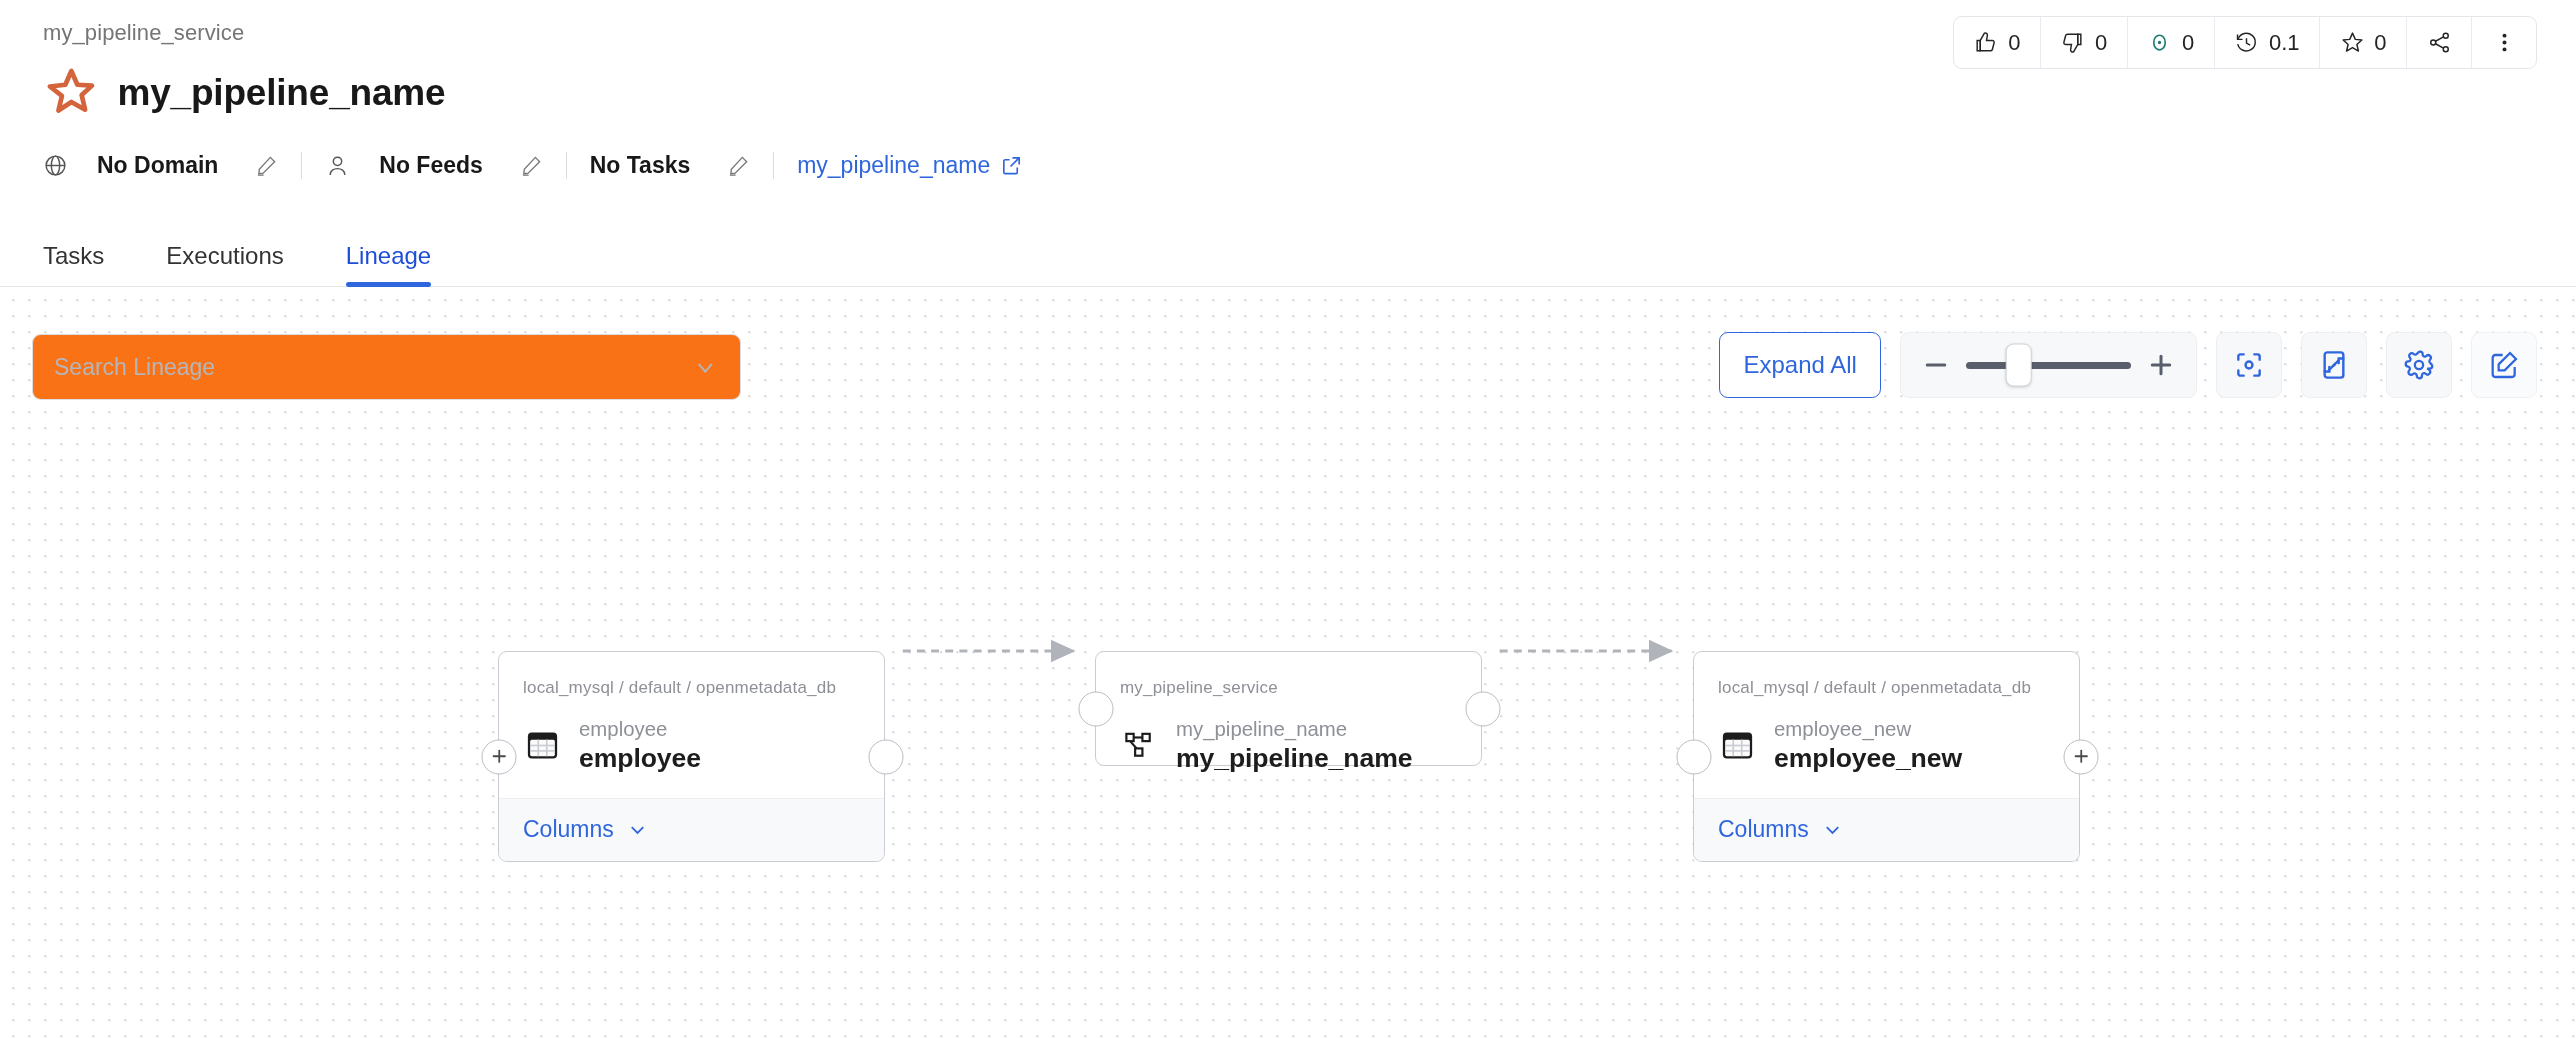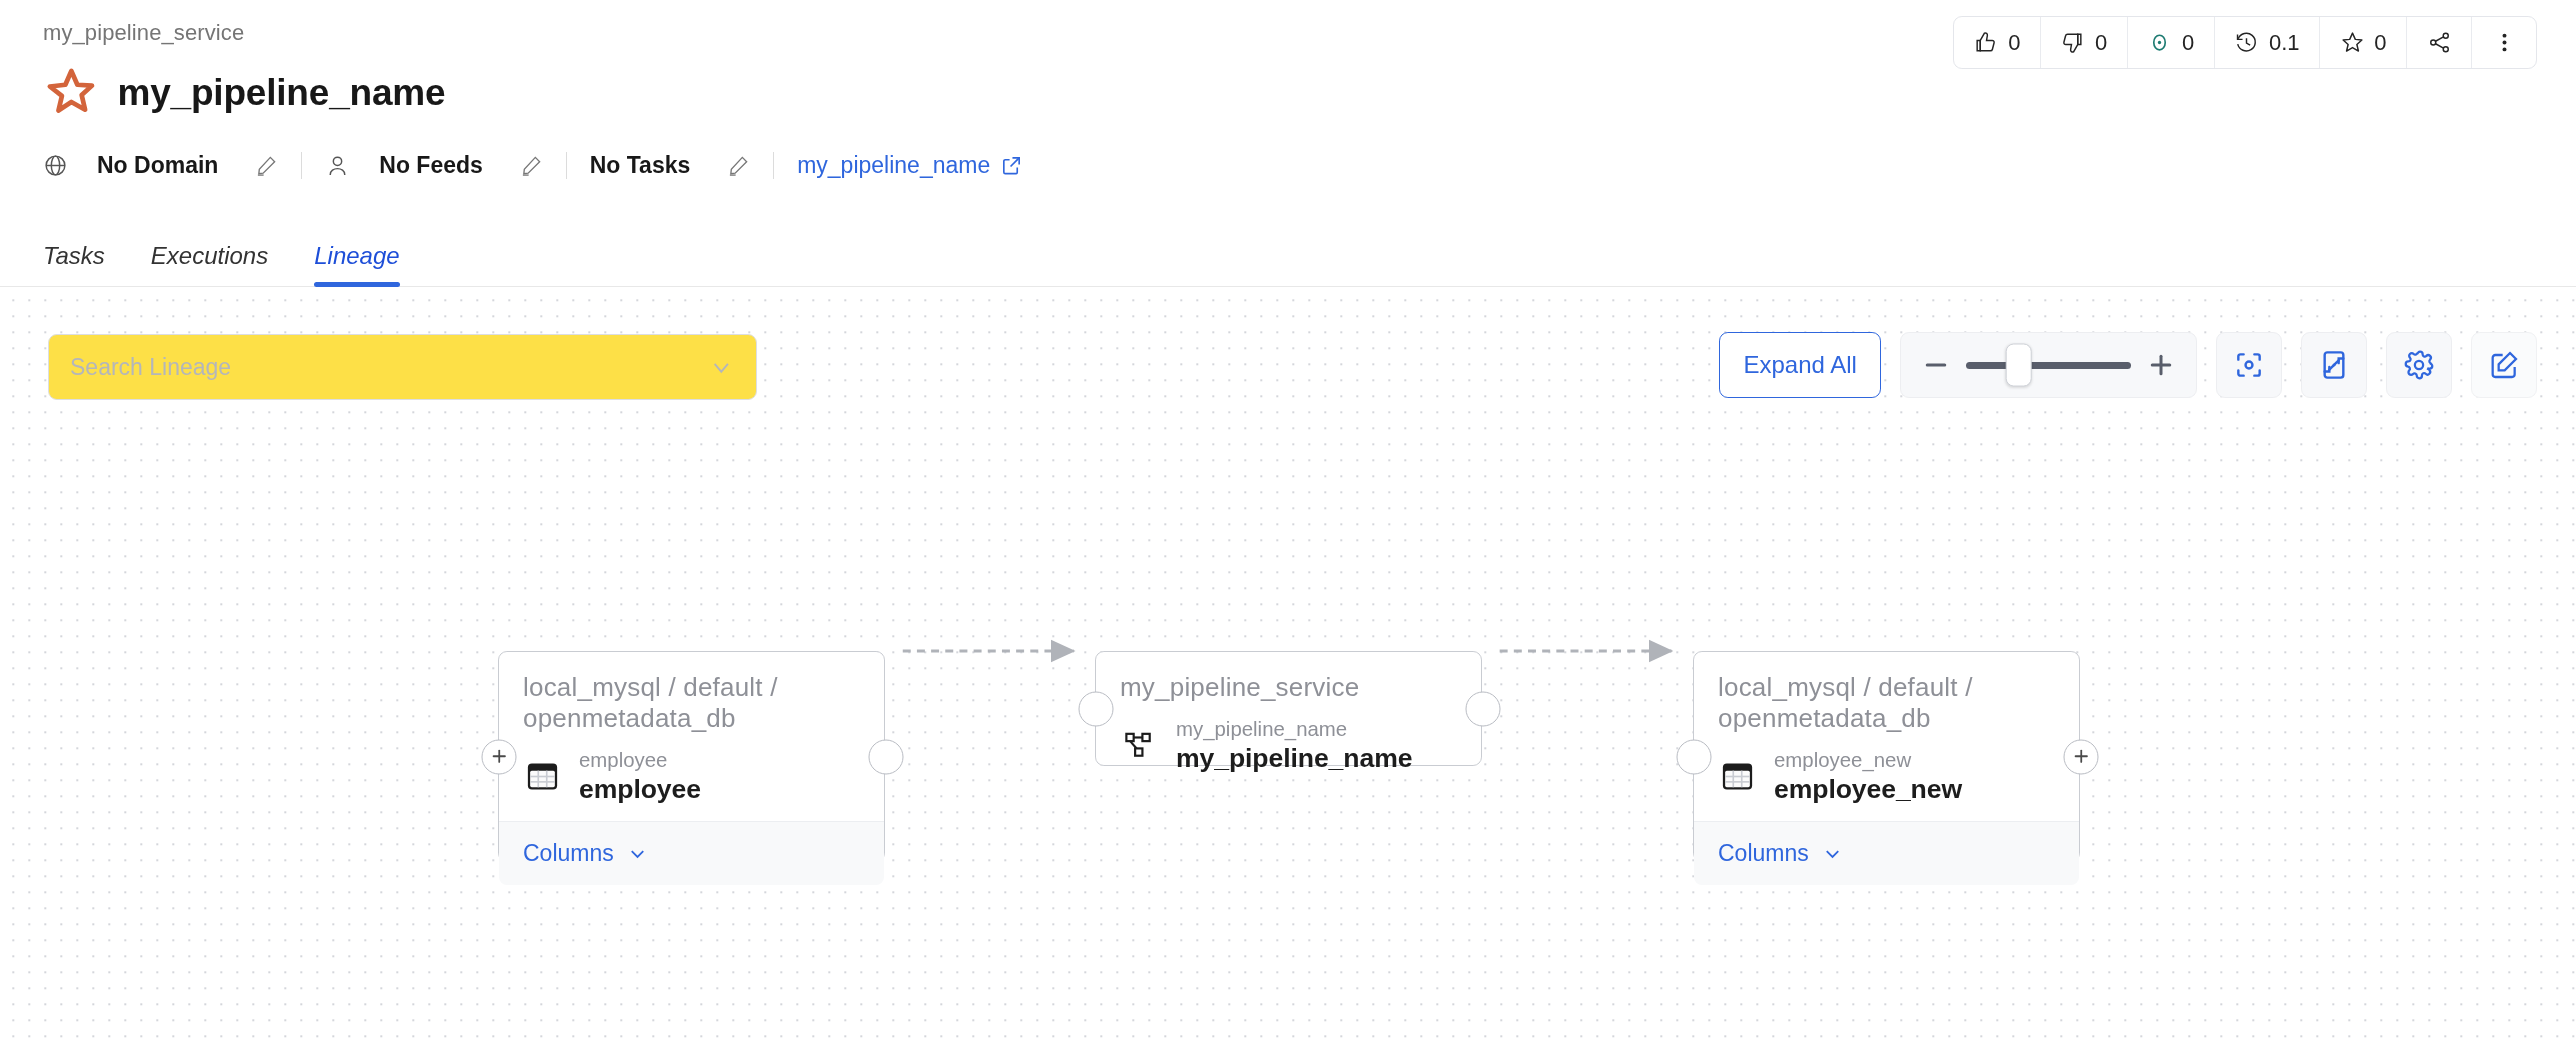--- a/index.html
+++ b/index.html
@@ -81,28 +81,27 @@
     cursor: pointer;
     min-width: 50px;
   }
   .action-btn:last-child { border-right: none; }
   .action-count { font-size: 22px; color: #242424; font-weight: 400; }
 
   
   .tabs {
     display: flex;
     align-items: flex-end;
-    gap: 0;
+    gap: 16px;
     padding: 0 43px;
     border-bottom: 1.3px solid #e8e8e8;
     height: 69px;
     position: absolute;
     left: 0; right: 0; top: 218px;
     background: #fff;
-    font-style: italic;
   }
   .tab {
     display: flex; align-items: center; gap: 11.5px;
     padding: 0 23px 16px 23px;
     font-size: 24px;
     color: #333333;
     cursor: pointer;
     position: relative;
     white-space: nowrap;
   }
@@ -132,23 +131,23 @@
     background-color: #ffffff;
     background-image: radial-gradient(circle, #d4d6db 1.1px, transparent 1.2px);
     background-size: 16px 16px;
     background-position: 5.3px 5.3px;
     overflow: hidden;
   }
 
   
   .search-box {
     position: absolute;
-    left: 48px; top: 334px;
+    left: 32px; top: 334px;
     width: 709px; height: 66px;
-    background: #fde047;
+    background: #f97316;
     border: 1.3px solid #dcdee3;
     border-radius: 8.9px;
     display: flex;
     align-items: center;
     padding: 0 21px;
     cursor: text;
   }
   .search-box input {
     flex: 1;
     border: none;
@@ -229,21 +228,21 @@
   .node {
     position: absolute;
     background: #fff;
     border: 1.3px solid #c9ccd2;
     border-radius: 8.9px;
     display: flex;
     flex-direction: column;
   }
   .node-body { padding: 19.5px 24px 16px 24px; }
   .node-crumb {
-    font-size: 26px;
+    font-size: 17px;
     color: #8e9097;
     line-height: 31px;
     letter-spacing: 0.2px;
   }
   .node-main {
     display: flex;
     align-items: center;
     gap: 17px;
     margin-top: 14px;
   }

